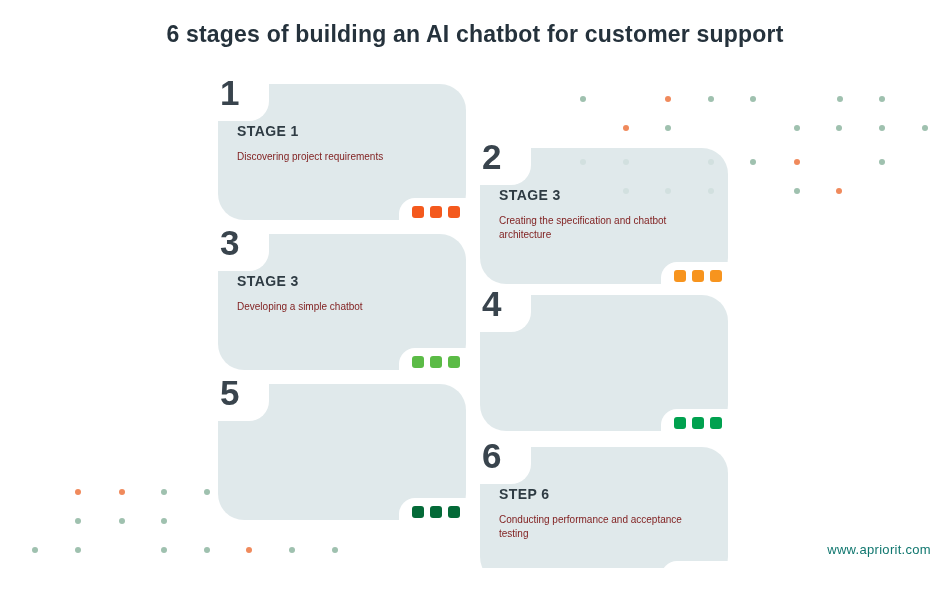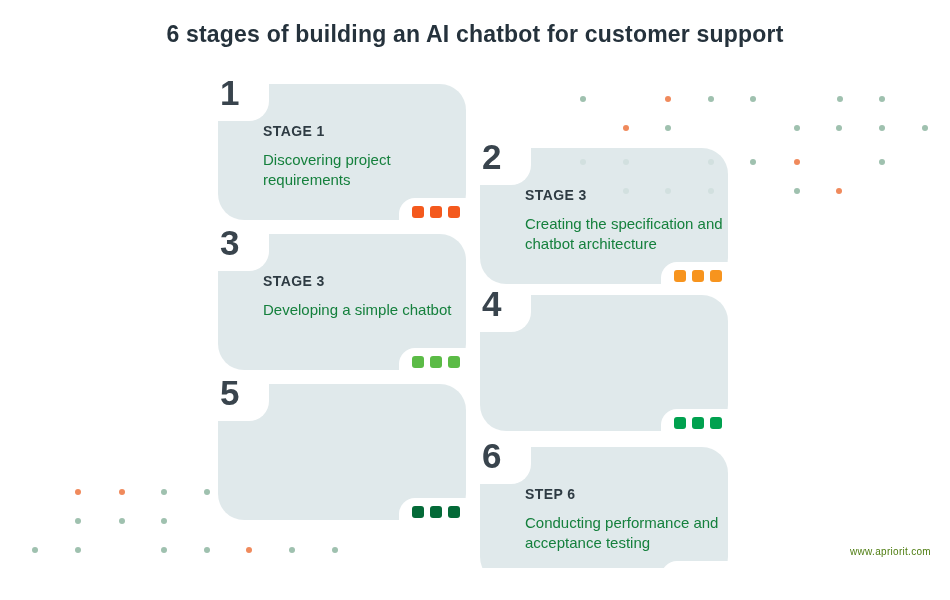--- a/index.html
+++ b/index.html
@@ -65,34 +65,33 @@
     font-size: 35px;
     font-weight: 700;
     color: #39444d;
     line-height: 40px;
   }
 
   .card-content {
     position: relative;
     padding: 39px 20px 0 19px;
     z-index: 1;
-    margin-left: 26px;
   }
   .stage-label {
     font-size: 14px;
     font-weight: 700;
     letter-spacing: 0.4px;
     color: #2e3b43;
   }
   .stage-desc {
     margin-top: 11px;
     width: 200px;
-    font-size: 15px;
+    font-size: 10px;
     line-height: 1.36;
-    color: #15803d;
+    color: #7f1d1d;
   }
 
   .dots-tab {
     position: absolute;
     bottom: -6px;
     right: -7px;
     width: 74px;
     height: 28px;
     background: #ffffff;
     border-radius: 16px 0 0 0;
@@ -105,22 +104,22 @@
   .dot-sq {
     width: 12px;
     height: 12px;
     border-radius: 3px;
   }
 
   .watermark {
     position: absolute;
     right: 19px;
     bottom: 11px;
-    font-size: 10px;
-    color: #4d7c0f;
+    font-size: 13px;
+    color: #0f766e;
     letter-spacing: 0.3px;
     z-index: 2;
   }
 </style>
 </head>
 <body>
 
 <div class="canvas">
 
   <div class="page-title">6 stages of building an AI chatbot for customer support</div>

